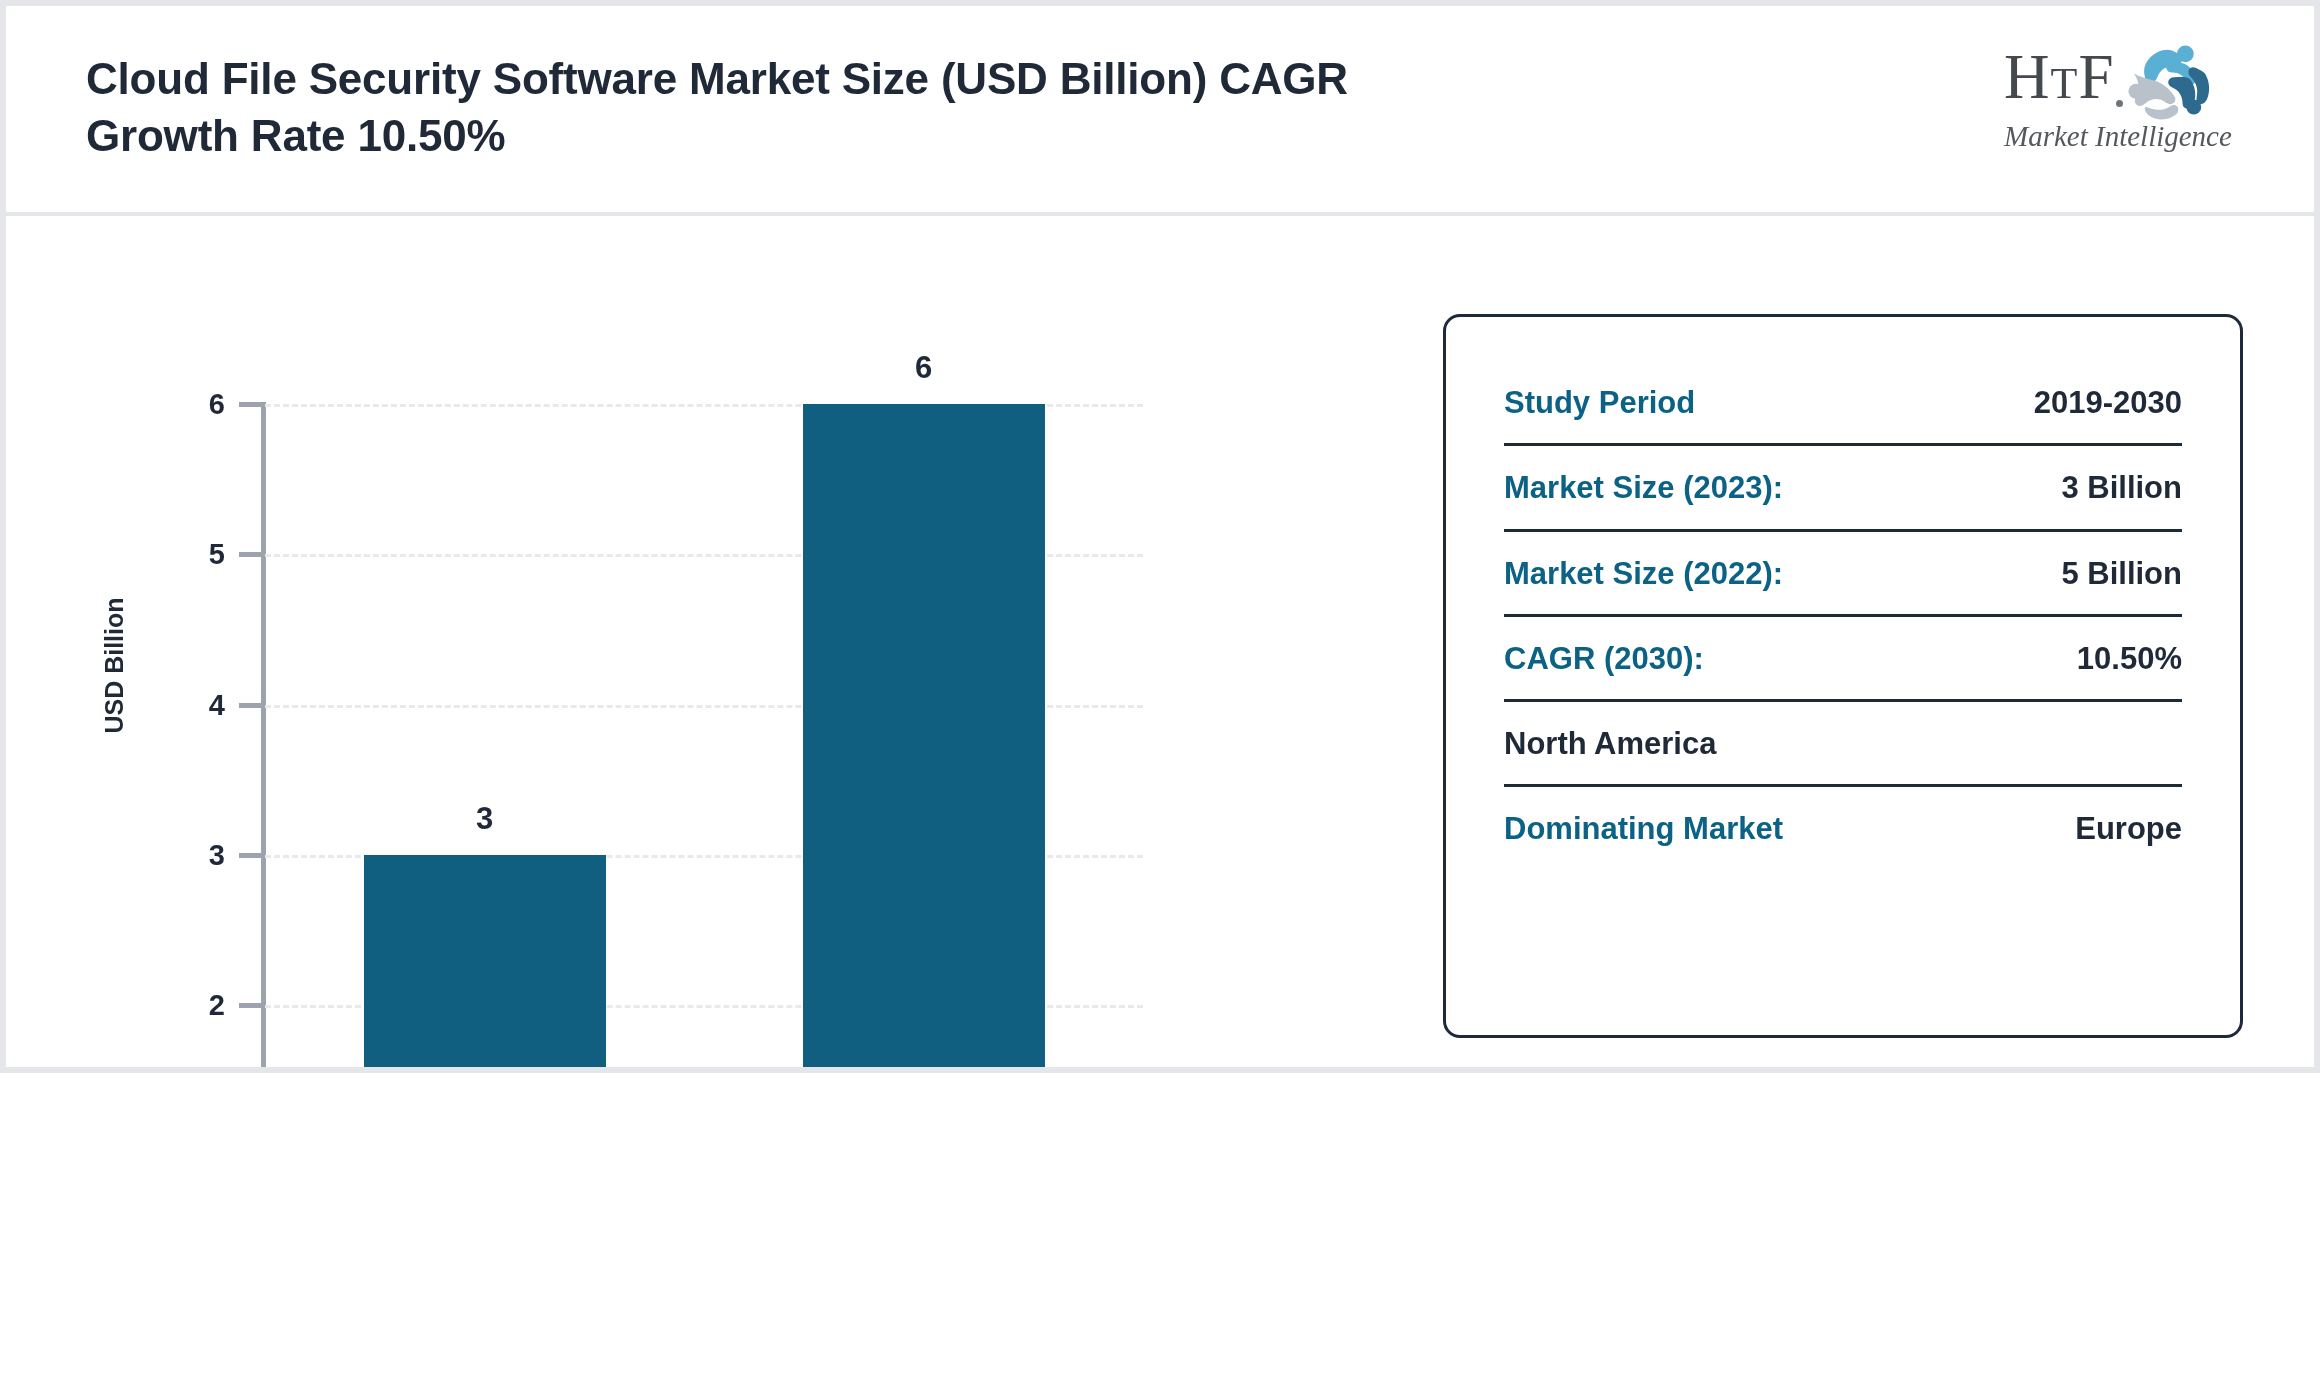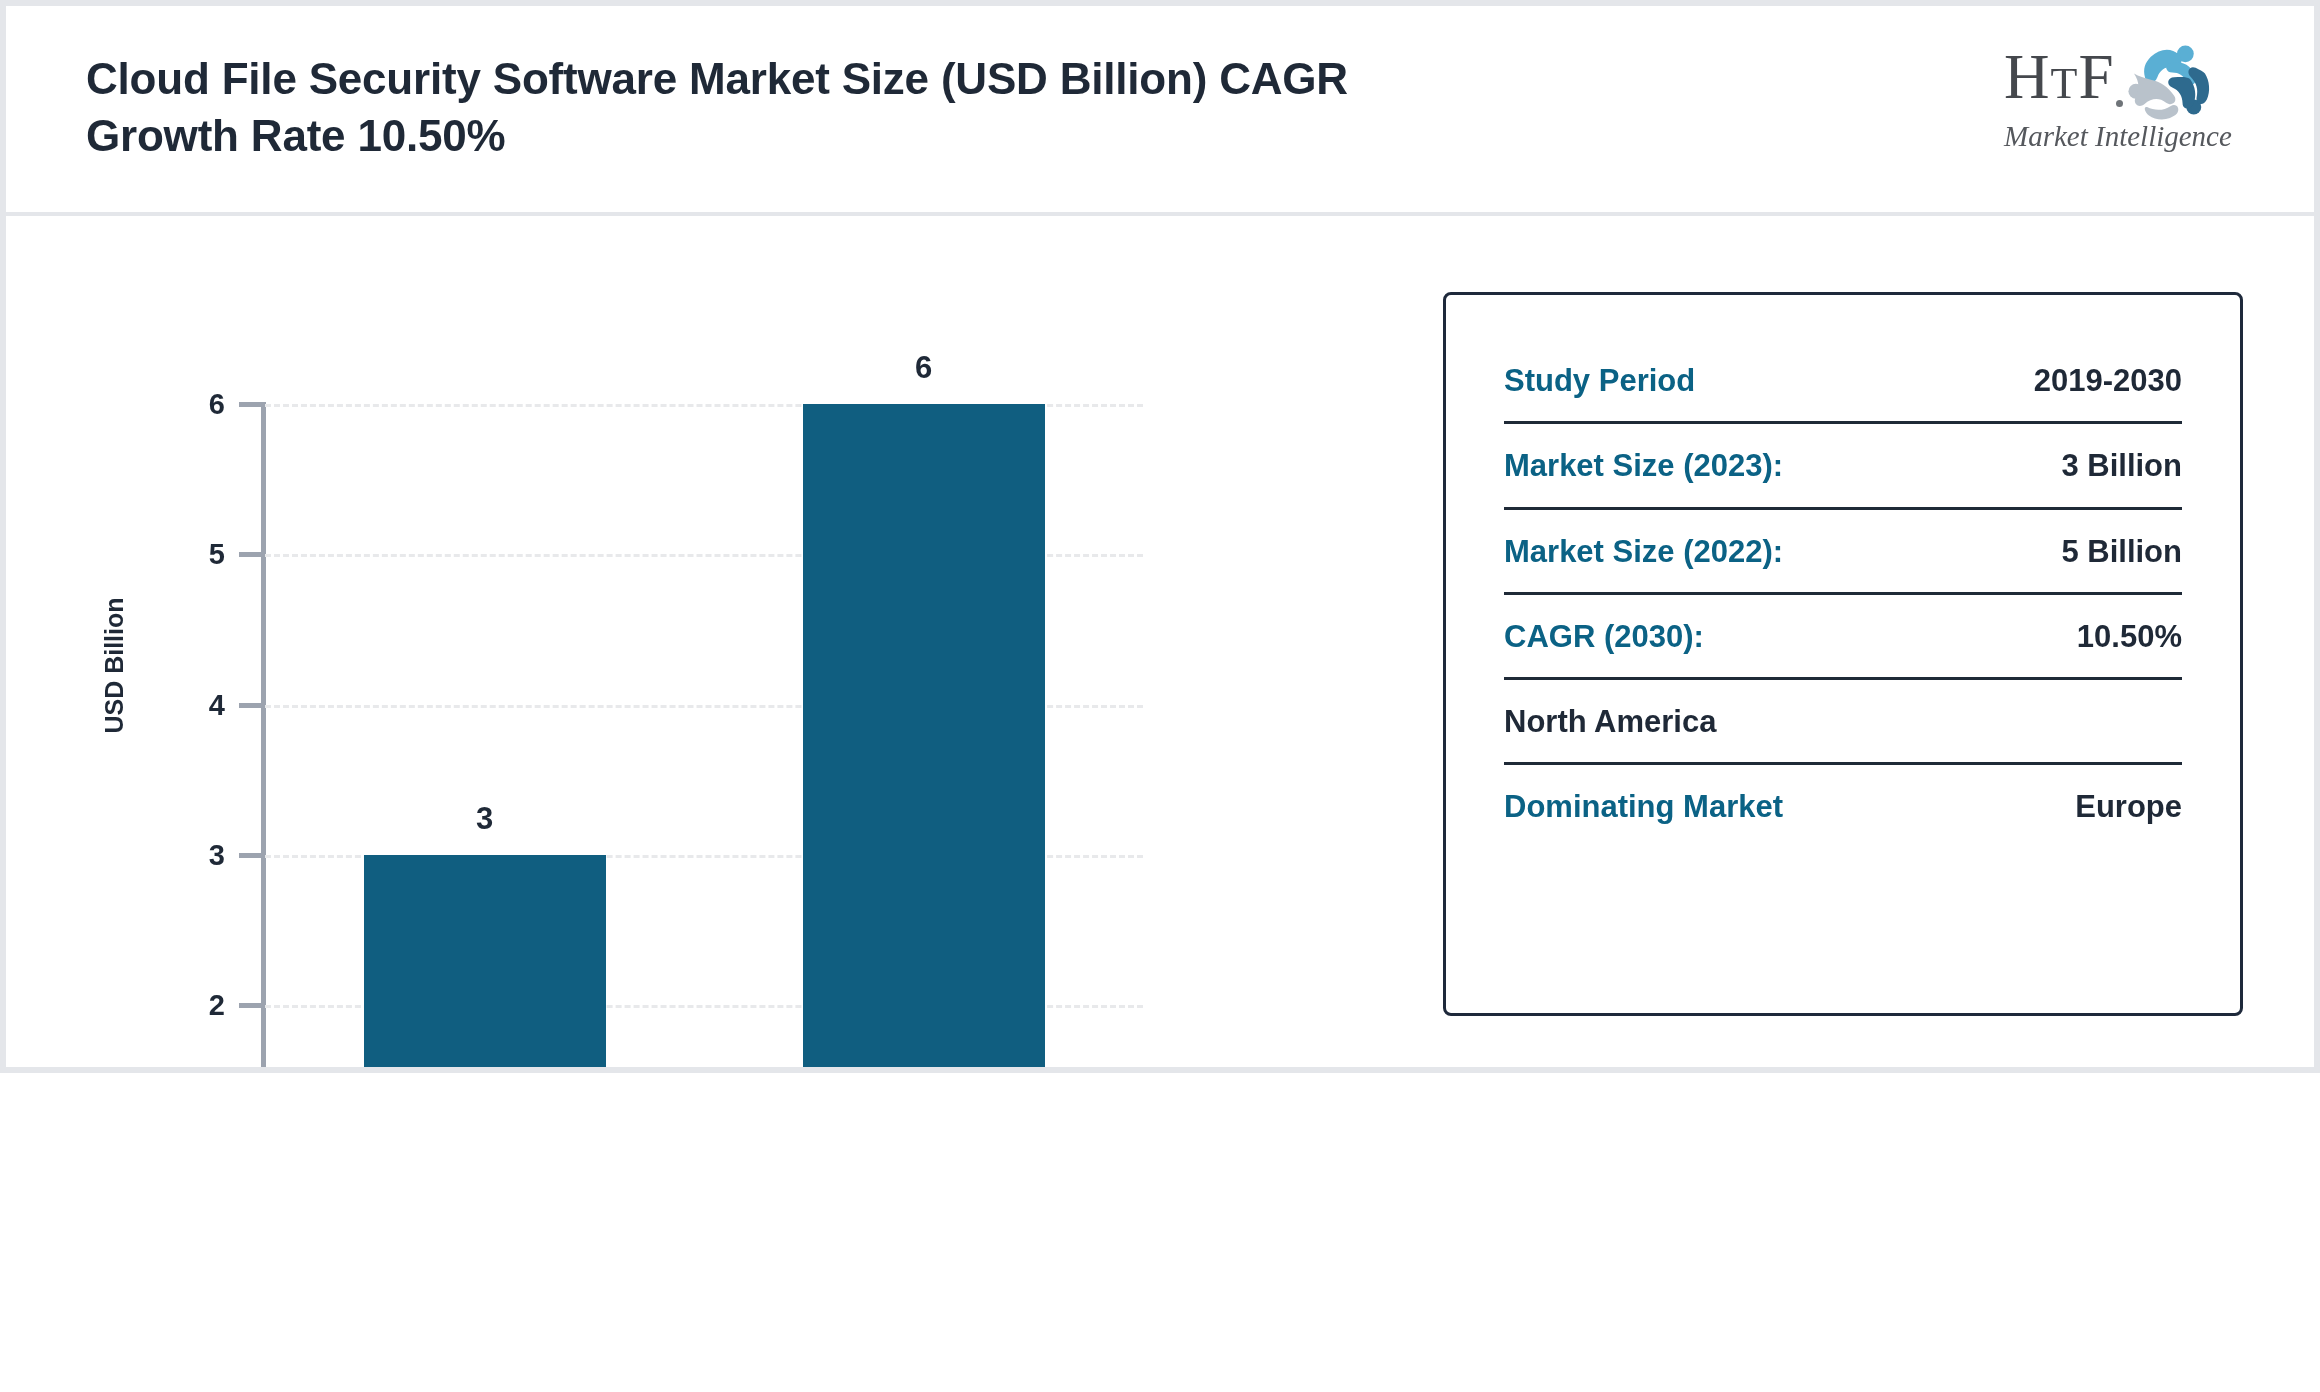--- a/index.html
+++ b/index.html
@@ -189,26 +189,26 @@
     text-align: center;
     font-size: 27px;
     font-weight: bold;
     color: #1f2937;
   }
 
   
   #info-card {
     position: absolute;
     left: 1437px;
-    top: 286px;
+    top: 308px;
     width: 800px;
     height: 724px;
     box-sizing: border-box;
     border: 3px solid #1e293b;
-    border-radius: 8px;
+    border-radius: 17px;
     background: #ffffff;
   }
 
   #info-rows {
     position: absolute;
     left: 58px;
     right: 58px;
     top: 44px;
   }
 

